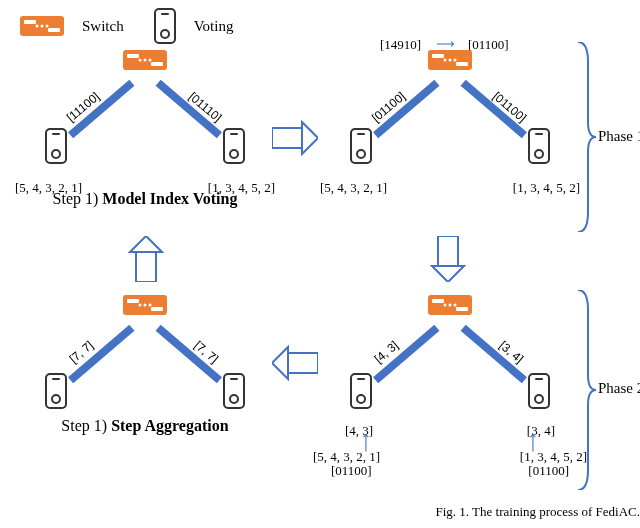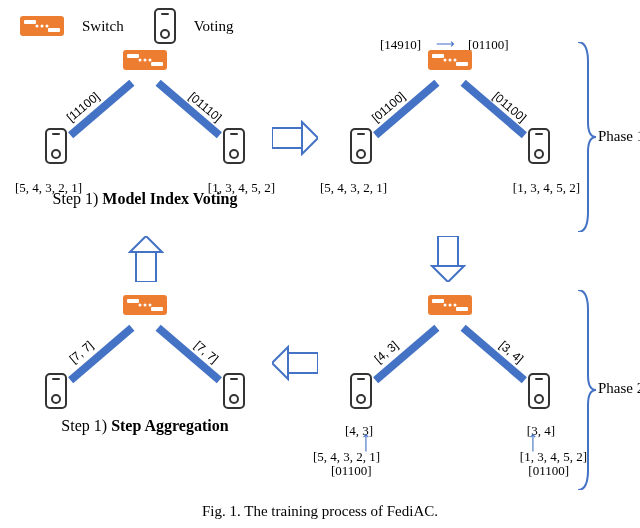--- a/index.html
+++ b/index.html
@@ -119,22 +119,22 @@
       font-size: 16px;
       margin-top: 6px;
       white-space: nowrap;
     }
     .step-label b { font-weight: bold; }
 
     .caption {
       position: absolute;
       bottom: 8px;
       left: 0; right: 0;
-      text-align: center;
-      font-size: 15px;
+      text-align: right;
+      font-size: 13px;
     }
 
     .phase-brace {
       position: absolute;
       font-size: 15px;
     }
     .phase1-brace { right: 4px; top: 72px; }
     .phase2-brace { right: 4px; top: 318px; }
 
     .mini-arrow {

